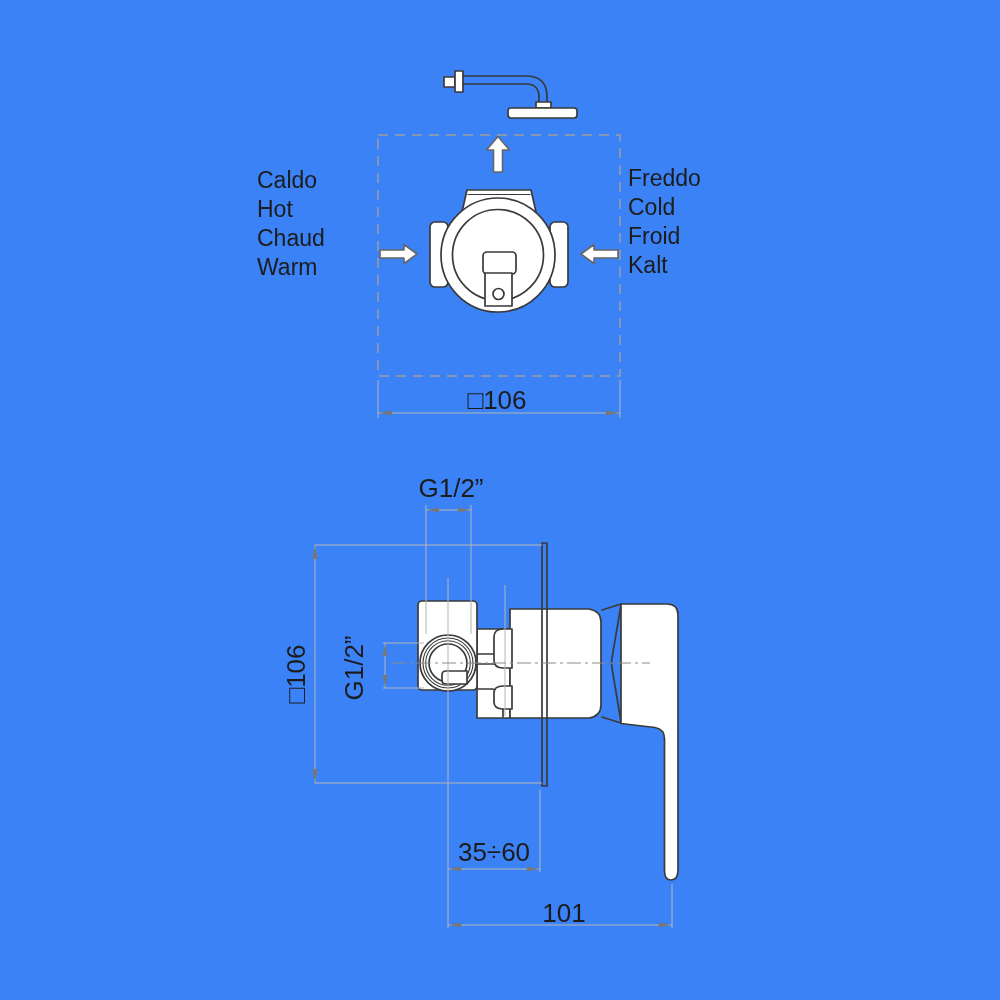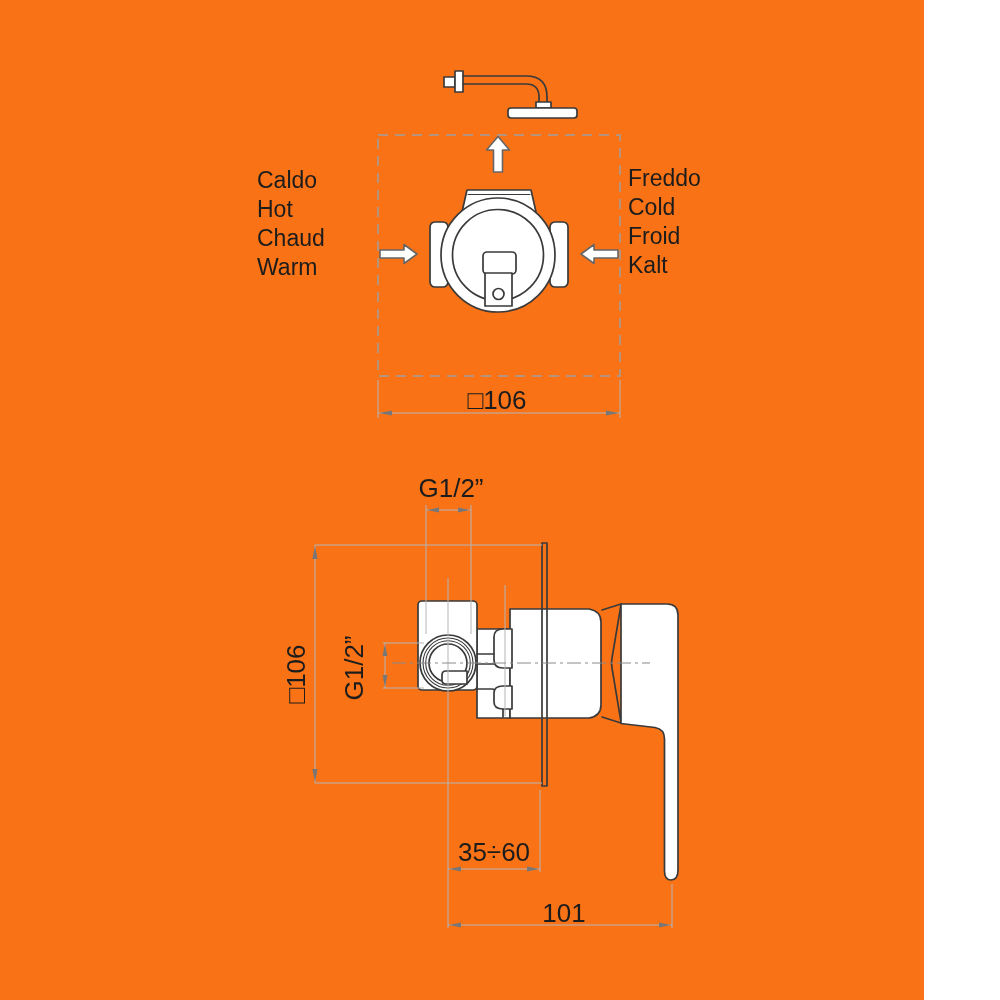--- a/index.html
+++ b/index.html
@@ -1,16 +1,16 @@
 <!DOCTYPE html>
 <html><head>
 <meta charset="utf-8">
 <style>
   html,body{margin:0;padding:0;background:#fff;}
-  .canvas{position:relative;width:924px;height:1000px;background:#f97316;overflow:hidden;
+  .canvas{position:relative;width:1000px;height:1000px;background:#3b82f6;overflow:hidden;
           font-family:"Liberation Sans", sans-serif;}
   svg text{font-family:"Liberation Sans", sans-serif;fill:#1c1c1c;}
   .lbl{font-size:23px;}
   .dim{font-size:26px;}
   .obj{stroke:#3a3a3a;stroke-width:1.7;fill:none;stroke-linejoin:round;stroke-linecap:round;}
   .objf{stroke:#3a3a3a;stroke-width:1.7;fill:#ffffff;stroke-linejoin:round;}
   .thin{stroke:#3a3a3a;stroke-width:1.1;fill:none;}
   .cons{stroke:#b5b5b5;stroke-width:1;fill:none;}
   .dash{stroke:#9e9e9e;stroke-width:1.5;fill:none;stroke-dasharray:10 7;}
   .cline{stroke:#8a8a8a;stroke-width:1;fill:none;stroke-dasharray:14 4 3 4;}

